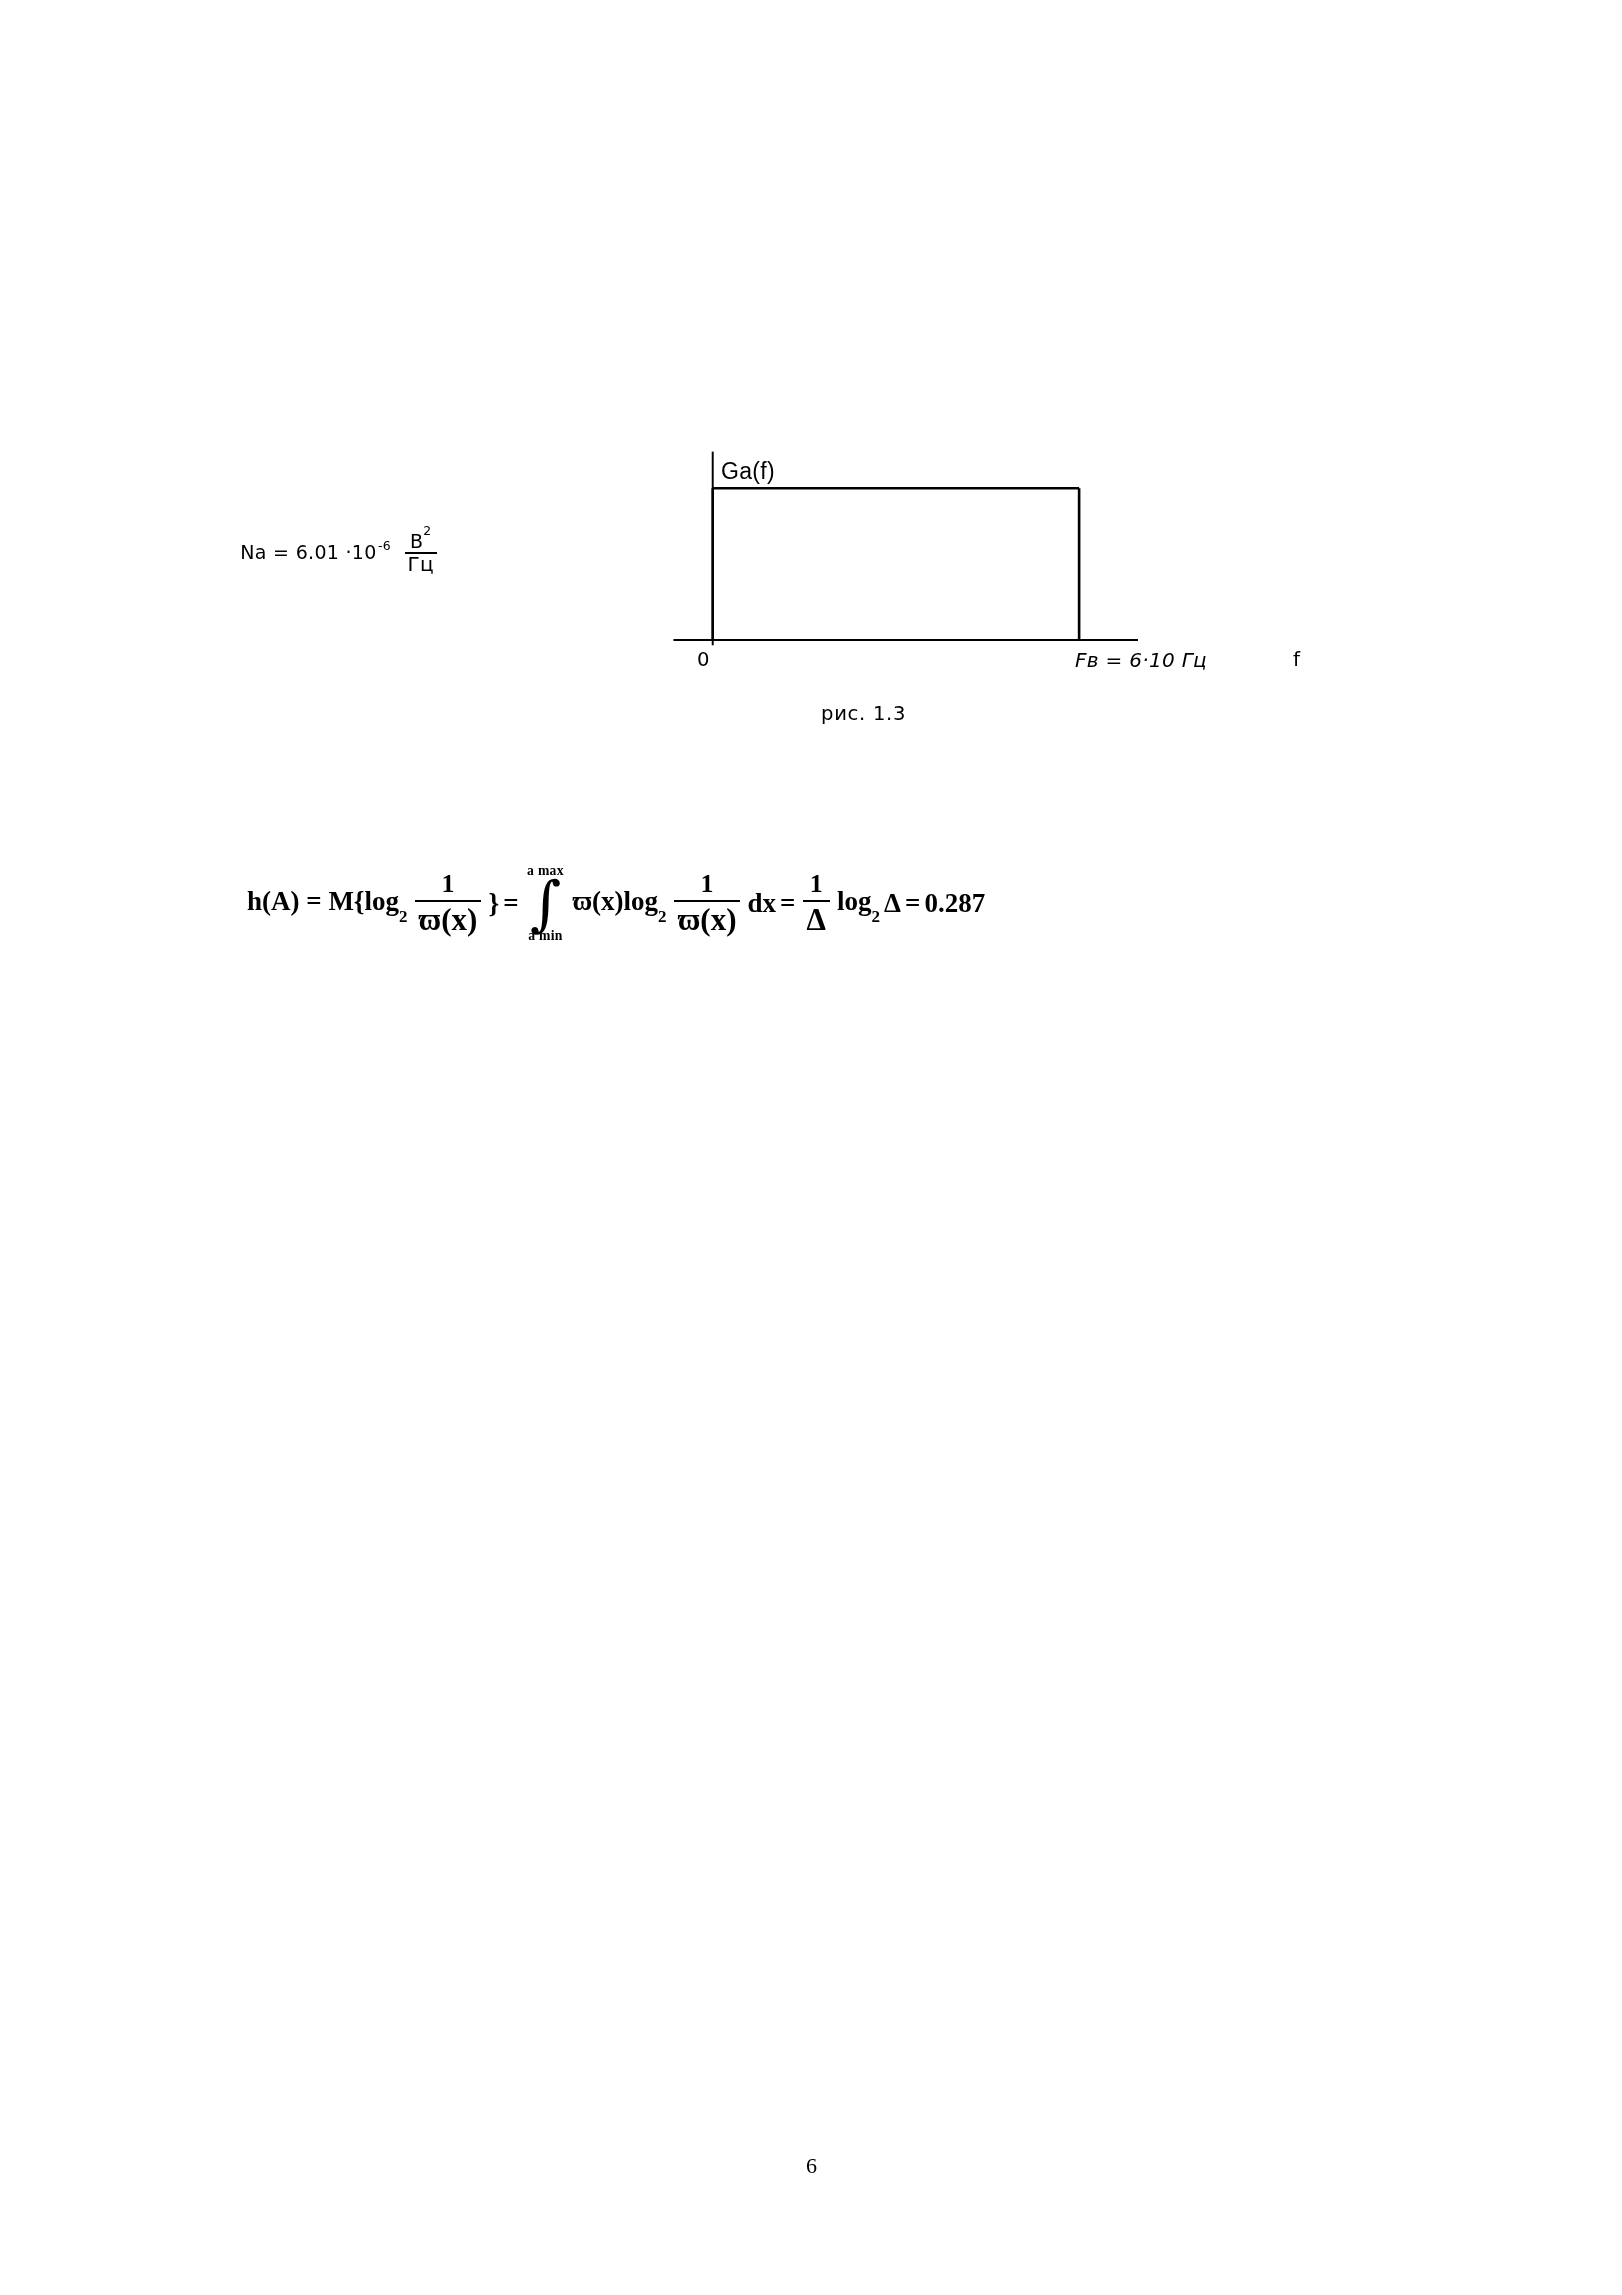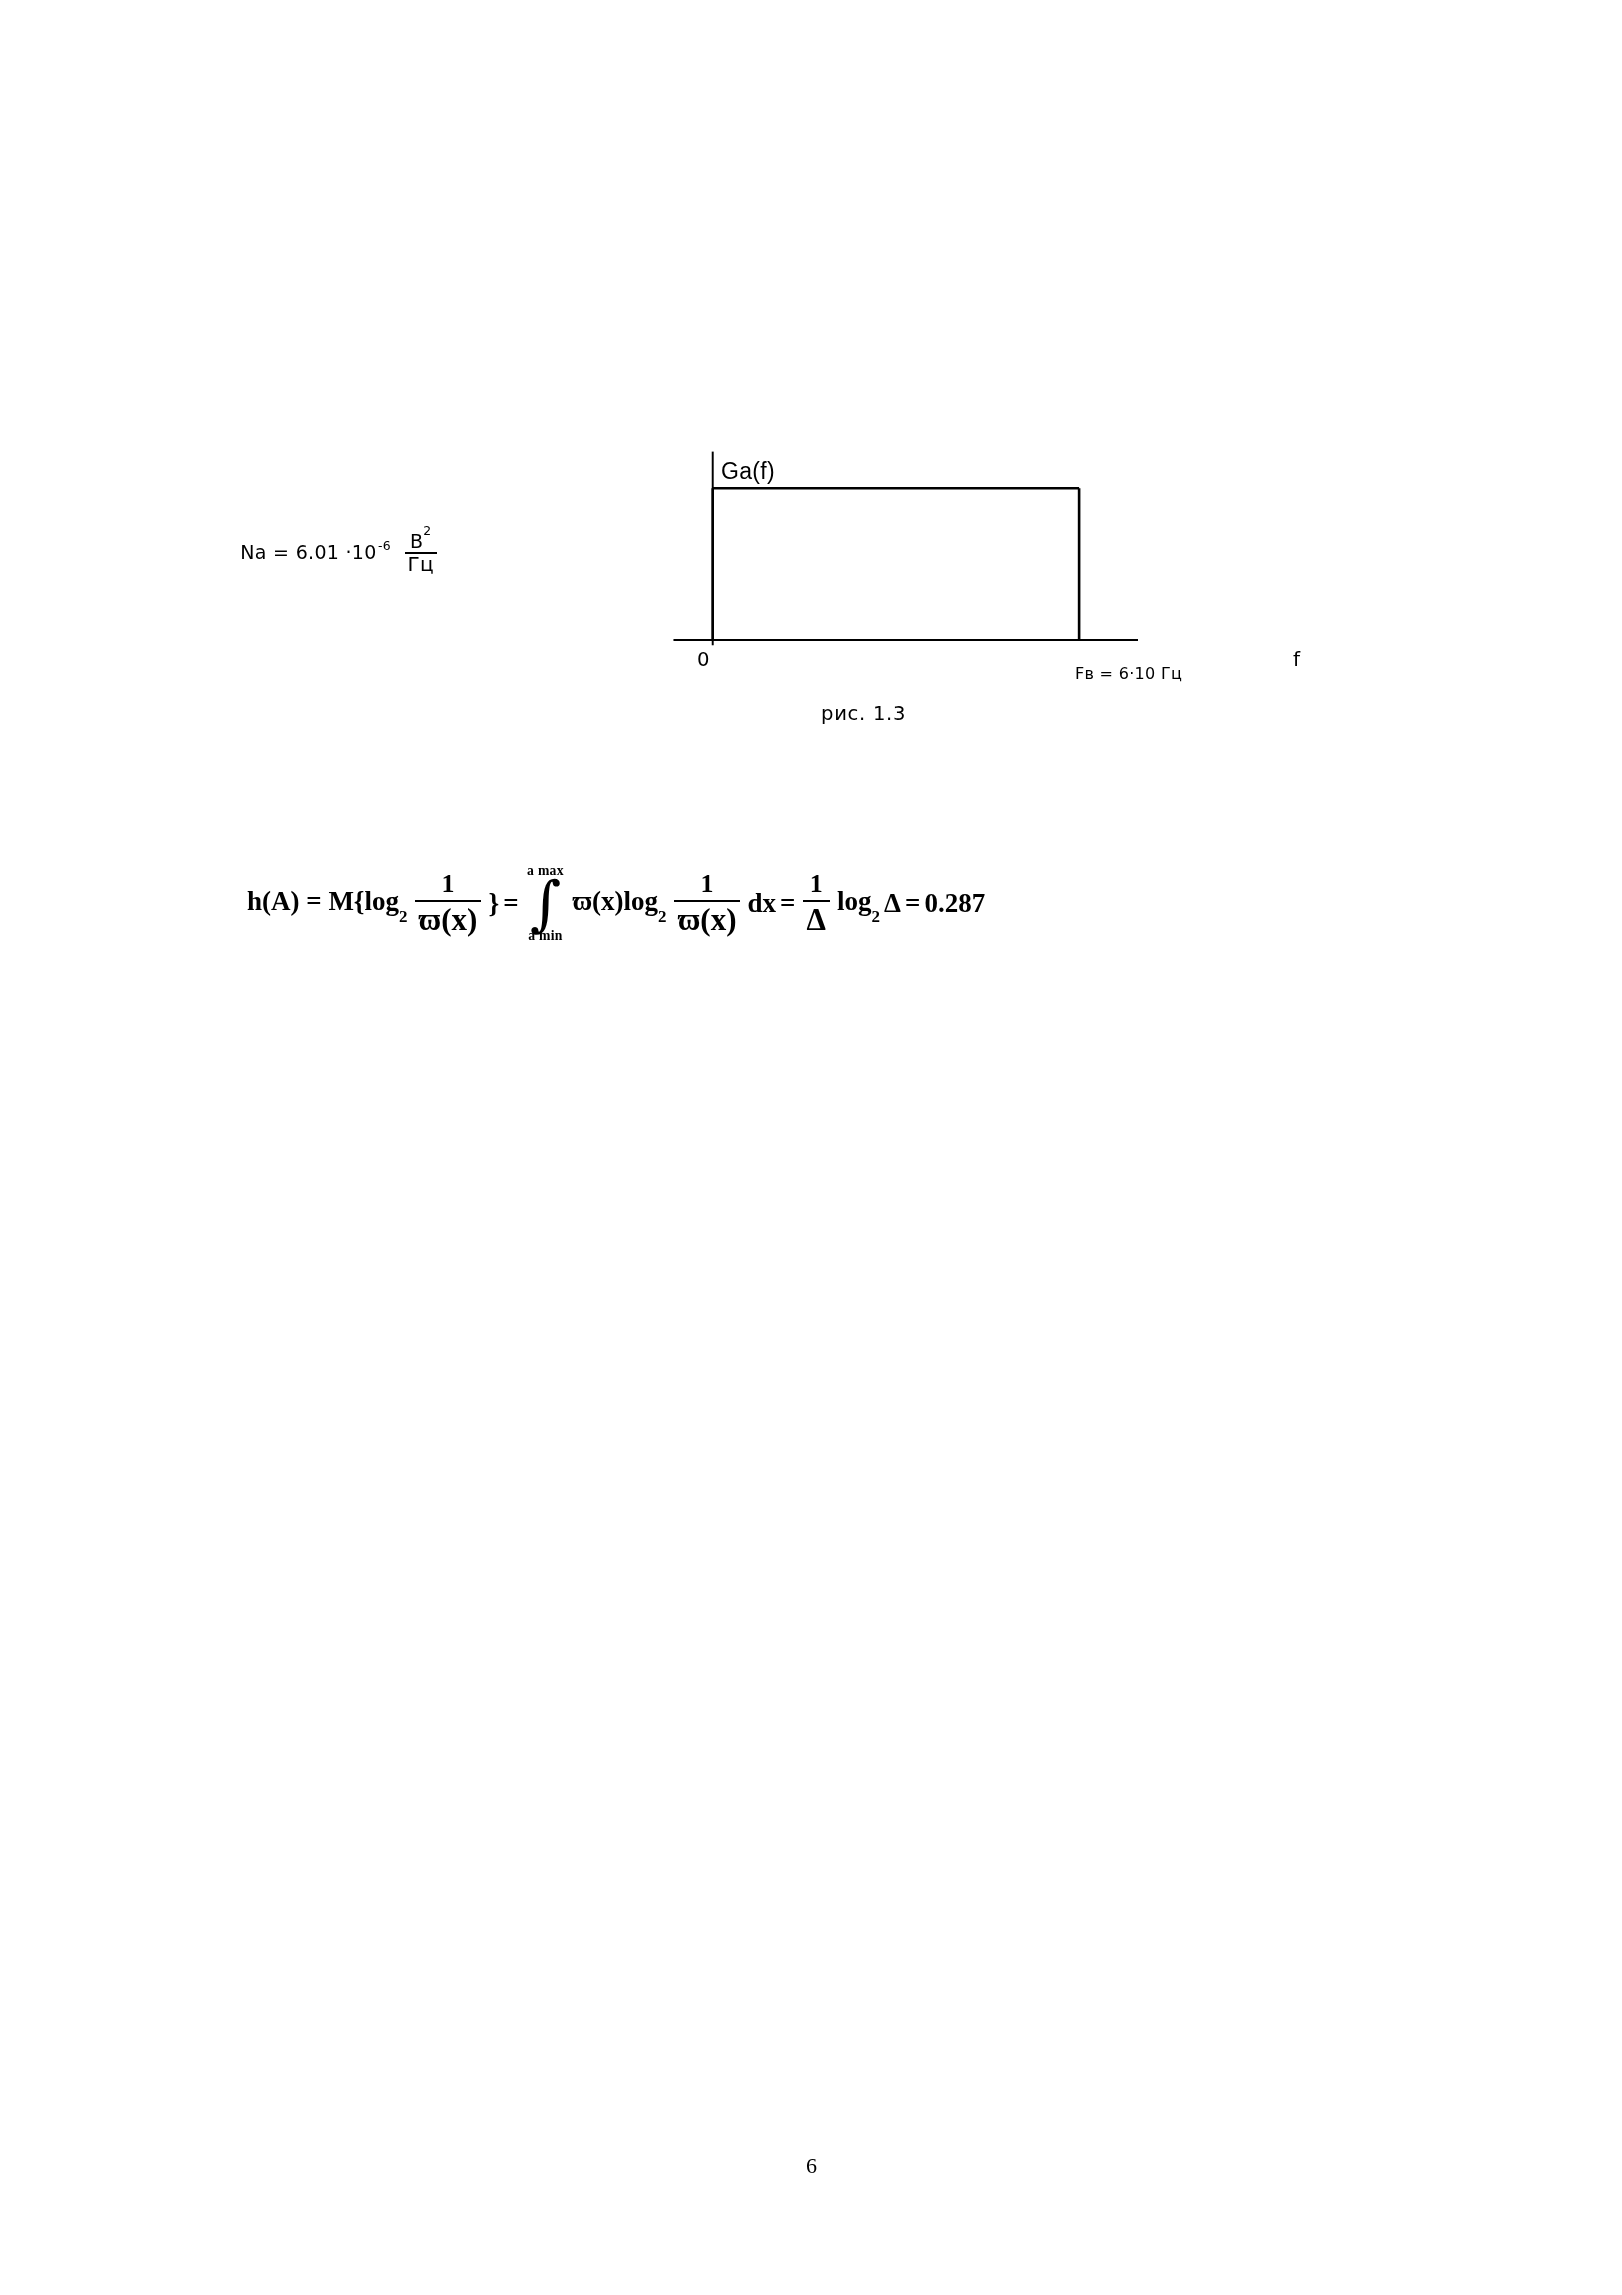--- a/index.html
+++ b/index.html
@@ -94,25 +94,26 @@
     position: absolute;
     left: 475px;
     top: 432px;
     font-family: "DejaVu Sans", sans-serif;
     font-size: 19.6px;
   }
 
   .fb-label {
     position: absolute;
     left: 853px;
-    top: 448px;
-    font-family: "DejaVu Sans", sans-serif;
-    font-size: 16px;
+    top: 432px;
+    font-family: "DejaVu Sans", sans-serif;
+    font-size: 20px;
     white-space: nowrap;
     letter-spacing: 0.3px;
+    font-style: italic;
   }
 
   .f-label {
     position: absolute;
     left: 1071px;
     top: 431px;
     font-family: "DejaVu Sans", sans-serif;
     font-size: 20px;
   }
 

